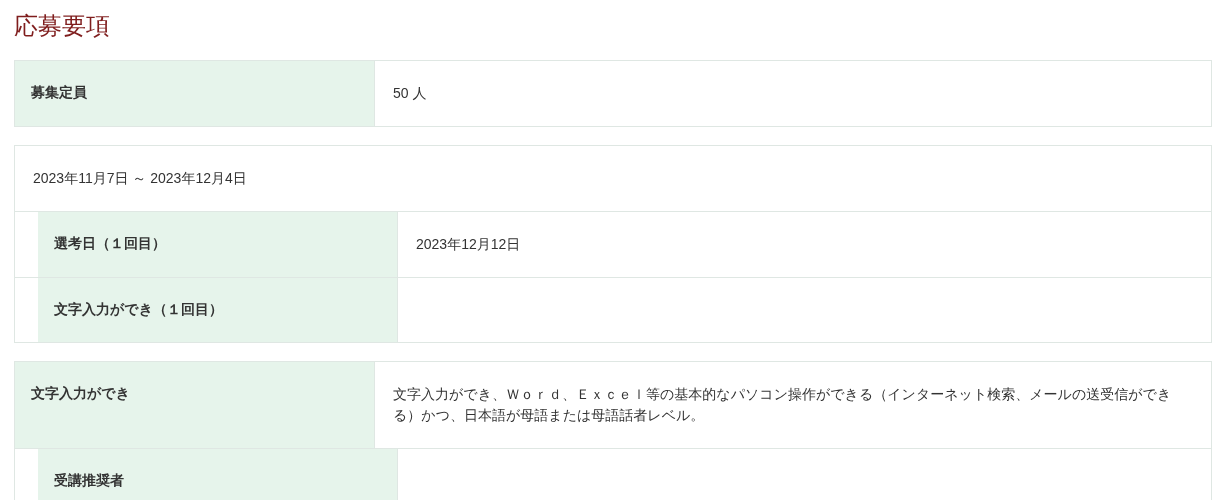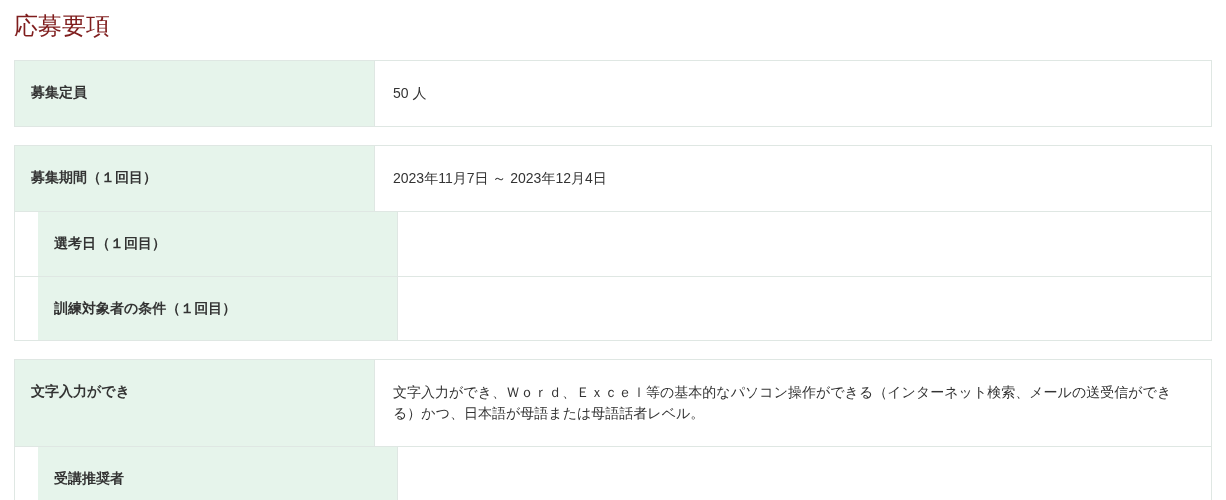--- a/index.html
+++ b/index.html
@@ -53,28 +53,28 @@
 
 <div class="info-block">
   <div class="info-row">
     <div class="info-label">募集定員</div>
     <div class="info-value">50 人</div>
   </div>
 </div>
 
 <div class="info-block">
   <div class="info-row">
-    <div class="info-label">募集期間（１回目）</div>
     <div class="info-value">2023年11月7日 ～ 2023年12月4日</div>
   </div>
   <div class="info-row">
     <div class="info-label">選考日（１回目）</div>
+    <div class="info-value">2023年12月12日</div>
   </div>
   <div class="info-row">
-    <div class="info-label">訓練対象者の条件（１回目）</div>
+    <div class="info-label">文字入力ができ（１回目）</div>
   </div>
 </div>
 
 <div class="info-block">
   <div class="info-row">
     <div class="info-label">文字入力ができ</div>
     <div class="info-value">文字入力ができ、Ｗｏｒｄ、Ｅｘｃｅｌ等の基本的なパソコン操作ができる（インターネット検索、メールの送受信ができる）かつ、日本語が母語または母語話者レベル。</div>
   </div>
   <div class="info-row">
     <div class="info-label">受講推奨者</div>

